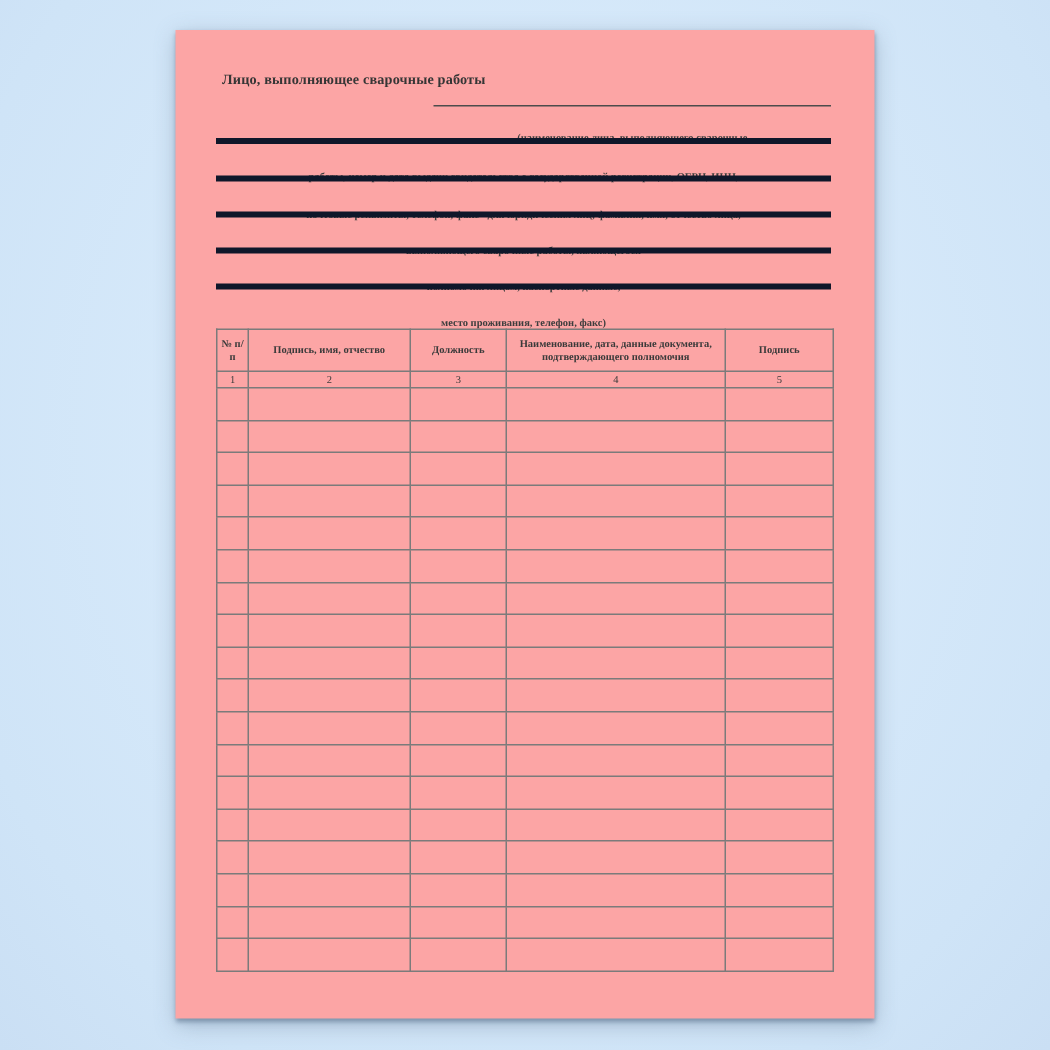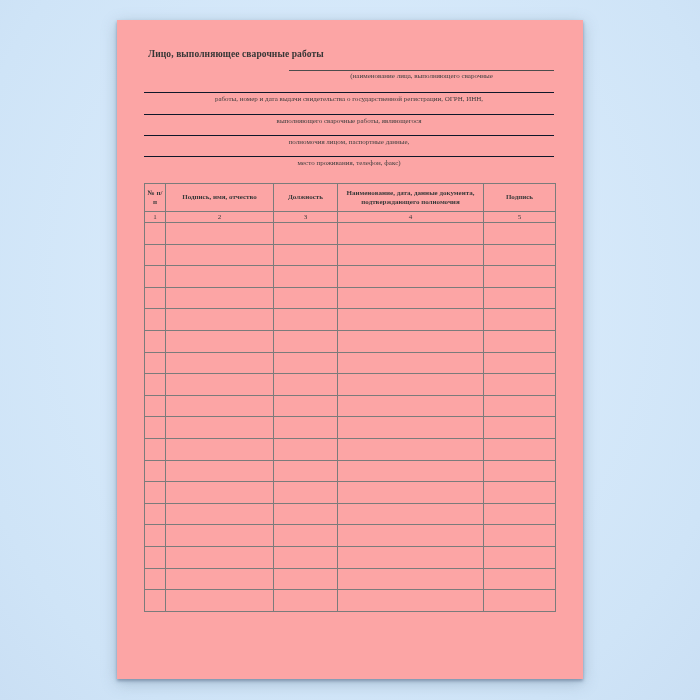--- a/index.html
+++ b/index.html
@@ -16,27 +16,27 @@
     box-sizing:border-box;
     padding:0 29px 0 27px;
   }
   .title{
     font-size:9.5px;font-weight:bold;line-height:13px;color:#353535;
     letter-spacing:.1px;
   }
   .title-1{margin:28px 0 0 4px;}
   .title-2{margin:1px 0 0 0;}
   .fill-block{margin-top:9px;}
-  .fill-row{position:relative;height:20px;border-top:1px solid #0f172a;}
+  .fill-row{position:relative;height:20px;border-top:4px solid #0f172a;}
   .fill-row.r1{height:22px;border-top:none;}
   .fill-row.r2{height:21px;}
   .rule-partial{position:absolute;top:0;left:35.4%;right:0;border-top:1px solid #4c4c4c;}
   .caption{
     font-size:7px;line-height:9px;color:#3d3d3d;text-align:center;
-    padding-top:2px;white-space:nowrap;overflow:visible;
+    padding-top:18px;white-space:nowrap;overflow:visible;font-weight:bold;
   }
   .caption-partial{margin-left:35.4%;}
   table.rep-table{
     border-collapse:collapse;table-layout:fixed;
     width:411px;margin-top:6px;
     border:1px solid #701a75;
   }
   .rep-table th,.rep-table td{
     border:1px solid #7b7b7b;
     font-family:"Liberation Serif", serif;
@@ -65,20 +65,23 @@
 
   <div class="title title-1">Лицо, выполняющее сварочные работы</div>
 
   <div class="fill-block">
     <div class="fill-row r1">
       <div class="rule-partial"></div>
       <div class="caption caption-partial">(наименование лица, выполняющего сварочные</div>
     </div>
     <div class="fill-row r2">
       <div class="caption">работы, номер и дата выдачи свидетельства о государственной регистрации, ОГРН, ИНН,</div>
+    </div>
+    <div class="fill-row">
+      <div class="caption">почтовые реквизиты, телефон, факс - для юридических лиц; фамилия, имя, отчество лица,</div>
     </div>
     <div class="fill-row">
       <div class="caption">выполняющего сварочные работы, являющегося</div>
     </div>
     <div class="fill-row">
       <div class="caption">полномочия лицом, паспортные данные,</div>
     </div>
     <div class="fill-row">
       <div class="caption">место проживания, телефон, факс)</div>
     </div>

